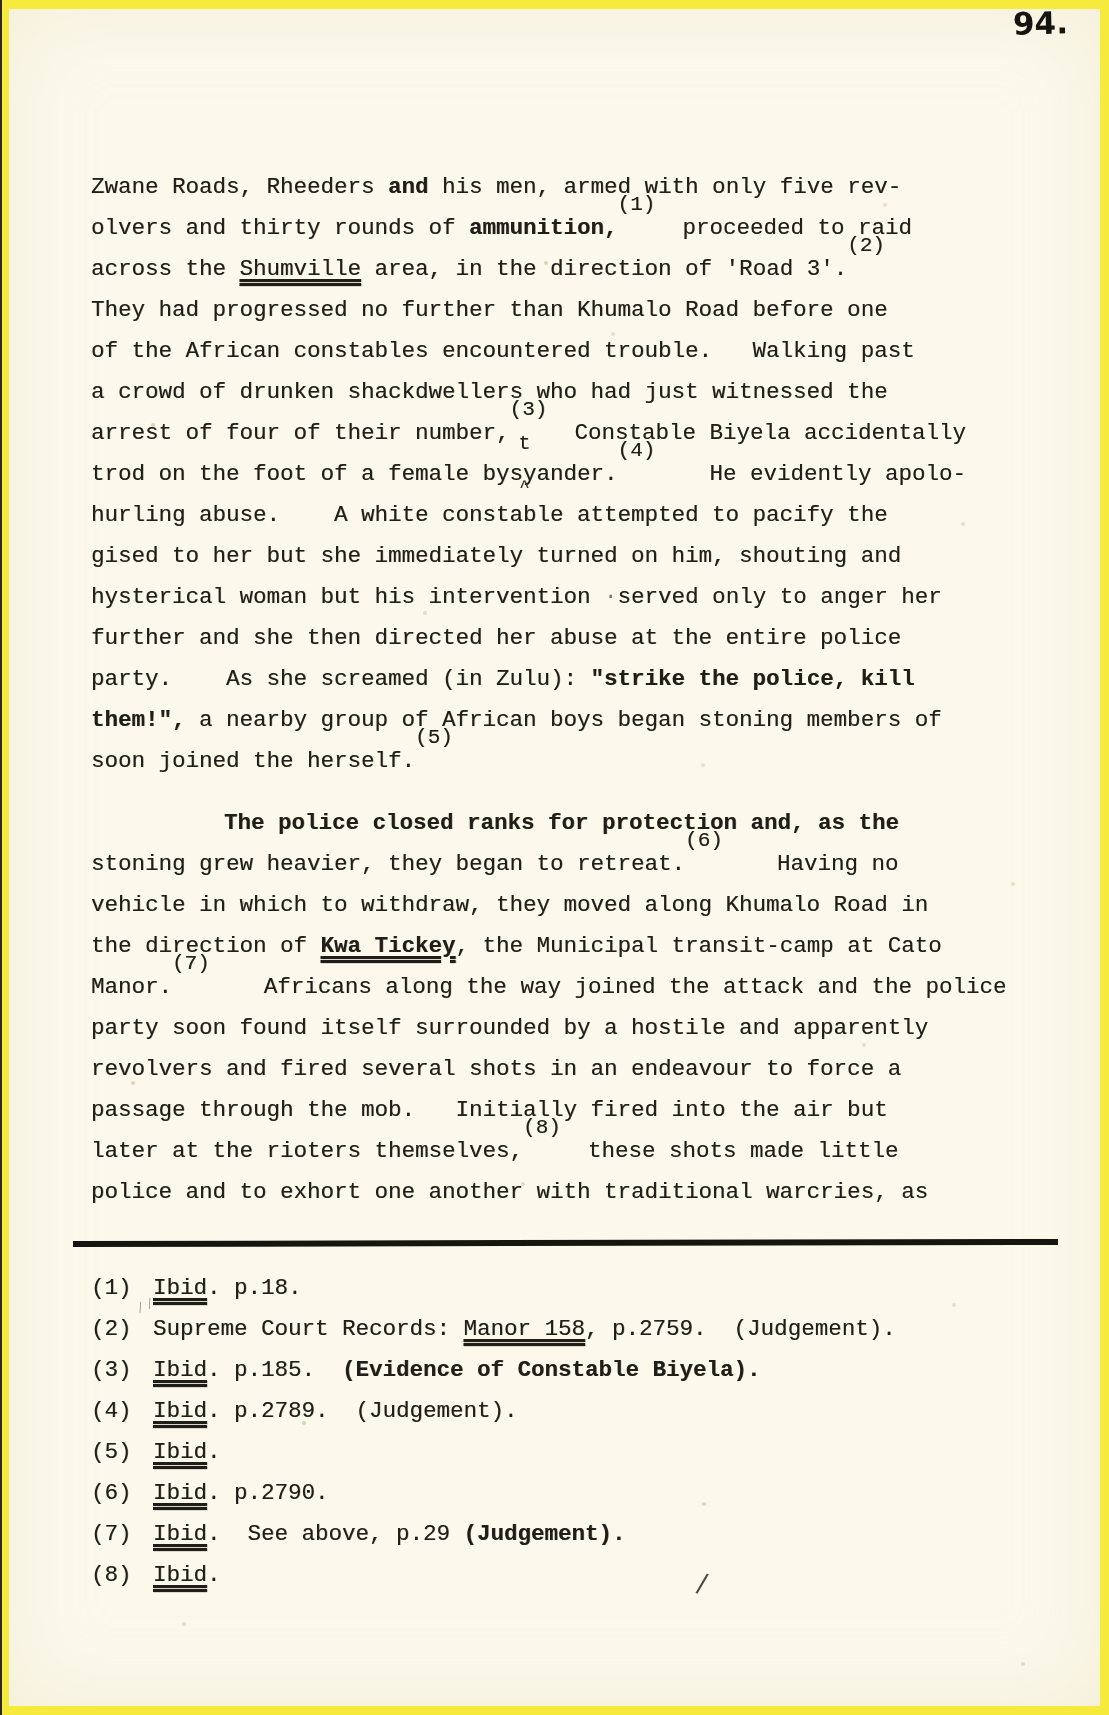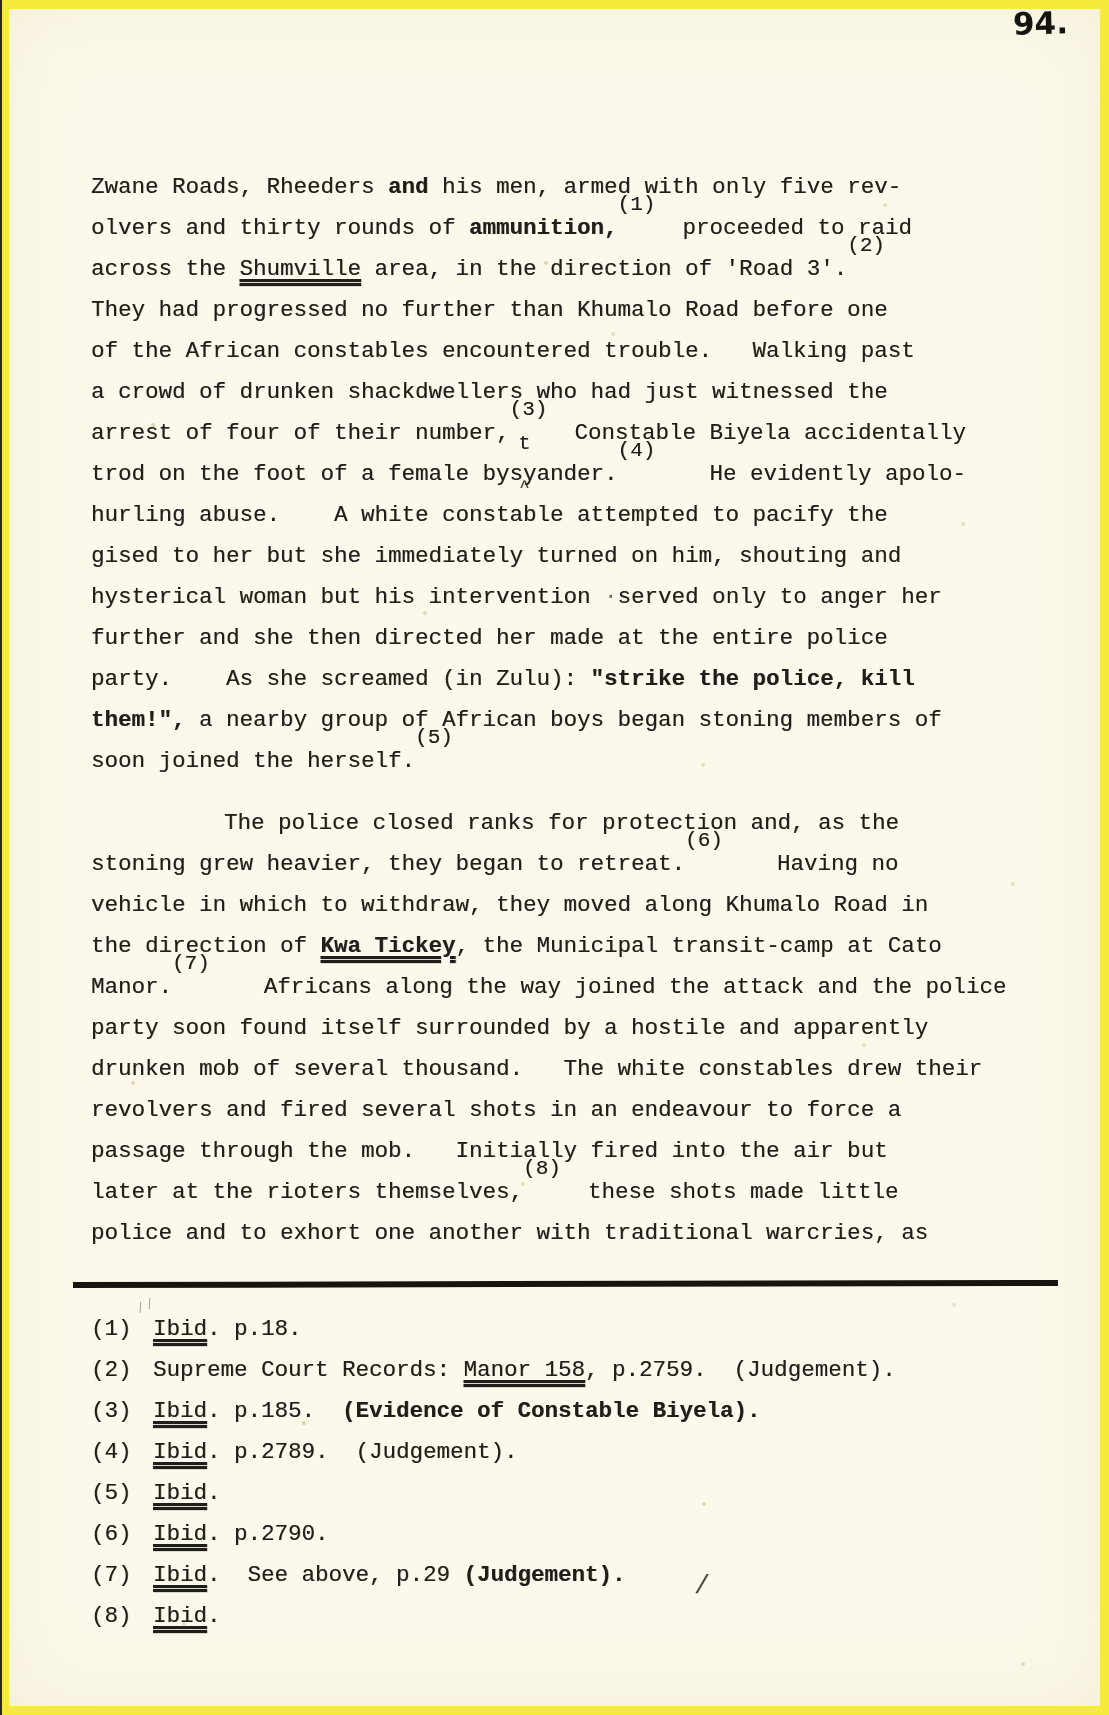--- a/index.html
+++ b/index.html
@@ -45,21 +45,21 @@
     transform:rotate(-1.5deg);
   }
   .content {
     position:absolute; left:91px; top:134px; width:990px; z-index:2;
     font-size:22.5px; line-height:41px;
     text-shadow:0.4px 0.3px 0 rgba(32,30,24,0.5);
     margin-top:33px;
   }
   .para + .para { margin-top:21px; }
   .line { height:41px; white-space:pre; }
-  .line.indent { padding-left:133px; }
+  .line.indent { padding-left:133px;font-weight:bold; }
   .b { font-weight:bold; }
   .f { color:#7b786d; text-shadow:none; }
   .u {
     text-decoration-line:underline;
     text-decoration-style:double;
     text-decoration-thickness:3px;
     text-underline-offset:4px;
   }
   sup.ref { font-size:21px; line-height:0; position:relative; top:-16px; }
   .corr { position:relative; display:inline-block; }
@@ -112,33 +112,32 @@
           <div class="line"><span>olvers and thirty rounds of </span><span class="b">ammunition,</span><sup class="ref">(1)</sup><span>  proceeded to raid</span></div>
           <div class="line"><span>across the </span><span class="u">Shumville</span><span> area, in the direction of 'Road 3'.</span><sup class="ref">(2)</sup></div>
           <div class="line"><span>They had progressed no further than Khumalo Road before one</span></div>
           <div class="line"><span>of the African constables encountered trouble.   Walking past</span></div>
           <div class="line"><span>a crowd of drunken shackdwellers who had just witnessed the</span></div>
           <div class="line"><span>arrest of four of their number,</span><sup class="ref">(3)</sup><span>  Constable Biyela accidentally</span></div>
           <div class="line"><span>trod on the foot of a female by</span><span class="corr">sy<span class="above">t</span><span class="below">^</span></span><span>ander.</span><sup class="ref">(4)</sup><span>    He evidently apolo-</span></div>
           <div class="line"><span>hurling abuse.    A white constable attempted to pacify the</span></div>
           <div class="line"><span>gised to her but she immediately turned on him, shouting and</span></div>
           <div class="line"><span>hysterical woman but his intervention </span><span class="f">·</span><span>served only to anger her</span></div>
-          <div class="line"><span>further and she then directed her made at the entire police</span></div>
+          <div class="line"><span>further and she then directed her abuse at the entire police</span></div>
           <div class="line"><span>party.    As she screamed (in Zulu): </span><span class="b">"strike the police, kill</span></div>
           <div class="line"><span class="b">them!",</span><span> a nearby group of African boys began stoning members of</span></div>
           <div class="line"><span>soon joined the herself.</span><sup class="ref">(5)</sup></div>
         </div>
         <div class="para">
           <div class="line indent"><span>The police closed ranks for protection and, as the</span></div>
           <div class="line"><span>stoning grew heavier, they began to retreat.</span><sup class="ref">(6)</sup><span>    Having no</span></div>
           <div class="line"><span>vehicle in which to withdraw, they moved along Khumalo Road in</span></div>
           <div class="line"><span>the direction of </span><span class="u b">Kwa Tickey</span><span>, the Municipal transit-camp at Cato</span></div>
           <div class="line"><span>Manor.</span><sup class="ref">(7)</sup><span>    Africans along the way joined the attack and the police</span></div>
           <div class="line"><span>party soon found itself surrounded by a hostile and apparently</span></div>
-          <div class="line"><span>drunken mob of several thousand.   The white constables drew their</span></div>
           <div class="line"><span>revolvers and fired several shots in an endeavour to force a</span></div>
           <div class="line"><span>passage through the mob.   Initially fired into the air but</span></div>
           <div class="line"><span>later at the rioters themselves,</span><sup class="ref">(8)</sup><span>  these shots made little</span></div>
           <div class="line"><span>police and to exhort one another with traditional warcries, as</span></div>
         </div>
       </div>
     <div class="separator" style="background: rgb(23, 21, 15);"></div>
     <div class="footnotes" id="doc-footnotes">
         <div class="fn"><span class="fn-num">(1)</span><span class="fn-body"><span class="u">Ibid</span><span>. p.18.</span></span></div>
         <div class="fn"><span class="fn-num">(2)</span><span class="fn-body"><span>Supreme Court Records: </span><span class="u">Manor 158</span><span>, p.2759.  (Judgement).</span></span></div>

